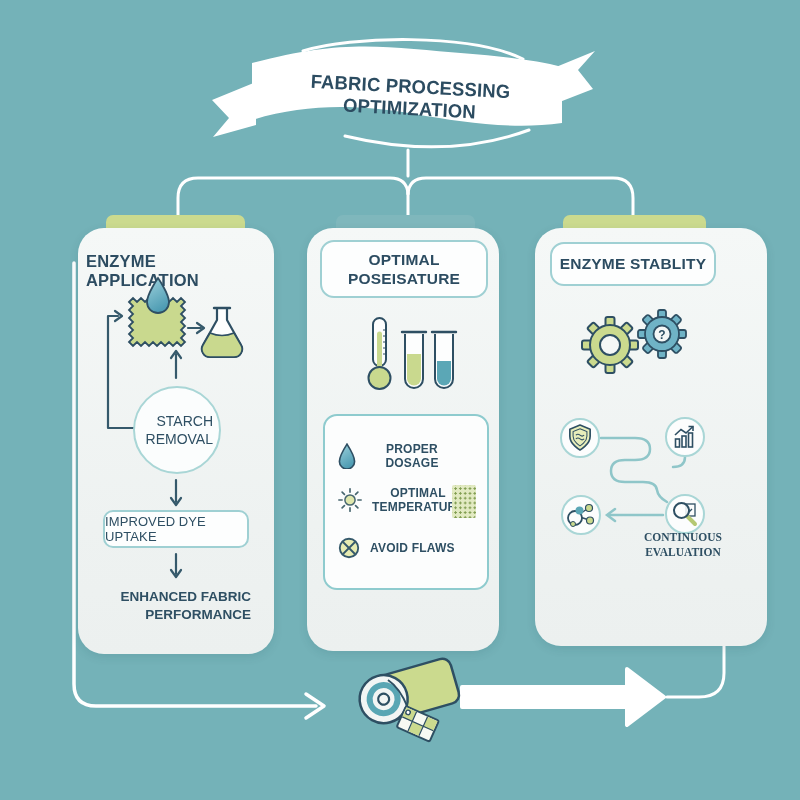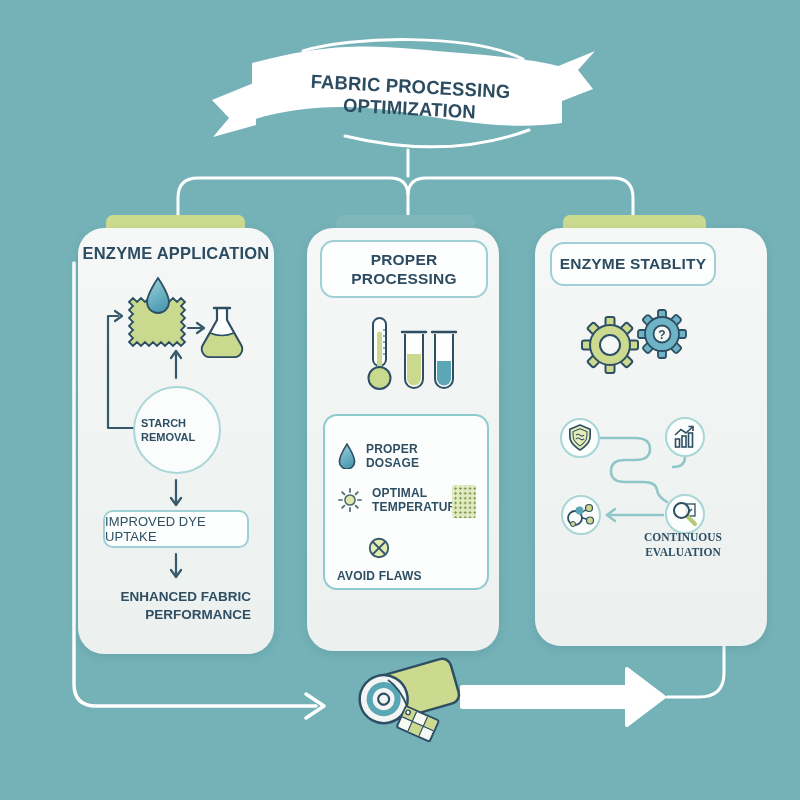--- a/index.html
+++ b/index.html
@@ -21,53 +21,53 @@
   .panel .tab { position:absolute; top:-13px; height:27px; border-radius:7px; z-index:0; }
   .tab.green { background:#cbda8e; }
   .tab.teal  { background:#7fb7bc; }
   .panel .bg {
     position:absolute; inset:0; border-radius:26px; z-index:1;
     background:linear-gradient(180deg,#f5f8f7 0%,#eef2f1 70%,#ecf0ef 100%);
     box-shadow:0 3px 10px rgba(25,70,80,.12);
   }
   .panel .content { position:absolute; inset:0; z-index:2; }
 
-  .ptitle { position:absolute; left:0; right:0; text-align:center; margin:0;
+  .ptitle { position:absolute; left:0; right:0; text-align:left; margin:8px;
     font-size:16.5px; font-weight:bold; letter-spacing:.2px; color:#2c4c61; }
 
   .titlebox {
     position:absolute; background:#fdfefe; border:2px solid #9fd0d3; border-radius:14px;
     display:flex; align-items:center; justify-content:center; text-align:center;
     font-weight:bold; font-size:15.5px; line-height:1.25; letter-spacing:.2px; color:#2c4c61;
   }
 
   .node-circle {
     position:absolute; width:88px; height:88px; border-radius:50%;
     border:2px solid #a9d6d6; background:#fbfdfd; box-sizing:border-box;
     display:flex; align-items:center; justify-content:center;
   }
-  .node-circle span { width:72px; text-align:left; font-weight:bold; font-size:11px; line-height:1.3; }
+  .node-circle span { width:72px; text-align:right; font-weight:normal; font-size:14px; line-height:1.3; }
 
   .dyebox {
     position:absolute; left:25px; top:282px; width:146px; height:38px; box-sizing:border-box;
     border:2px solid #9fd0d3; border-radius:10px; background:#fdfefe;
     display:flex; align-items:center; justify-content:center;
     font-weight:normal; font-size:13px; letter-spacing:.1px;
   }
   .result {
     position:absolute; left:23px; top:360px; width:150px; text-align:right;
     font-weight:bold; font-size:13.5px; line-height:1.35;
   }
 
   .listbox {
     position:absolute; left:16px; top:186px; width:166px; height:176px; box-sizing:border-box;
     border:2px solid #8ecbce; border-radius:14px; background:#fcfdfd;
   }
   .lrow { position:absolute; left:12px; display:flex; align-items:center; gap:9px; }
-  .lrow .lbl { font-weight:bold; font-size:12px; line-height:1.2; letter-spacing:.2px; max-width:92px; }
+  .lrow .lbl { font-weight:bold; font-size:12px; line-height:1.2; letter-spacing:.2px; max-width:92px;text-align:center; }
   .dotgrid {
     position:absolute; left:127px; top:69px; width:24px; height:33px; border-radius:2px;
     background-color:#e2eac2;
     background-image:radial-gradient(circle,#7f9c4f 1.15px, rgba(0,0,0,0) 1.3px);
     background-size:4.8px 4.8px; background-position:1.2px 1.2px;
   }
 
   .mini-circle {
     position:absolute; width:40px; height:40px; border-radius:50%; box-sizing:border-box;
     border:2px solid #a9d6d6; background:#fcfdfd;
@@ -174,21 +174,21 @@
       <div class="dyebox">IMPROVED DYE UPTAKE</div>
       <div class="result">ENHANCED FABRIC PERFORMANCE</div>
     </div>
   </section>
 
   <section class="panel" style="left:307px; width:192px; height:423px;">
     <div class="tab teal" style="left:29px; width:139px;"></div>
     <div class="bg"></div>
     <div class="content">
       <div class="titlebox" style="left:13px; top:12px; width:168px; height:58px; box-sizing:border-box;">
-        <span style="width:140px;">PROPER PROCESSING</span>
+        <span style="width:140px;">OPTIMAL POSEISATURE</span>
       </div>
 
       <svg width="110" height="82" viewBox="0 0 110 82" style="position:absolute; left:56px; top:88px;">
 
         <g transform="translate(4,2)">
           <rect x="6" y="0" width="13" height="48" rx="6.5" fill="#fdfefe" stroke="#2e4f63" stroke-width="2"></rect>
           <line x1="12.5" y1="16" x2="12.5" y2="48" stroke="#c9d98e" stroke-width="5" stroke-linecap="round"></line>
           <path d="M16,12 h3 M16,18 h3 M16,24 h3 M16,30 h3 M16,36 h3" stroke="#2e4f63" stroke-width="1.2"></path>
           <circle cx="12.5" cy="60" r="11" fill="#c9d98e" stroke="#2e4f63" stroke-width="2"></circle>
         </g>
@@ -222,21 +222,21 @@
               <line x1="13" y1="22.5" x2="13" y2="26"></line>
                 <line x1="7" y1="20" x2="4.5" y2="22.5"></line>
               <line x1="4.5" y1="14" x2="1" y2="14"></line>
                 <line x1="7" y1="8" x2="4.5" y2="5.5"></line>
               <line x1="13" y1="5.5" x2="13" y2="2"></line>
                 <line x1="19" y1="8" x2="21.5" y2="5.5"></line>
             </g>
           </svg>
           <span class="lbl">OPTIMAL TEMPERATURE</span>
         </div>
-        <div class="lrow" style="top:120px;flex-direction:column;">
+        <div class="lrow" style="top:120px;">
           <svg width="24" height="24" viewBox="0 0 26 26">
             <circle cx="13" cy="13" r="10" fill="#e7ecb2" stroke="#35596b" stroke-width="2"></circle>
             <line x1="6.5" y1="6.5" x2="19.5" y2="19.5" stroke="#35596b" stroke-width="2"></line>
             <line x1="19.5" y1="6.5" x2="6.5" y2="19.5" stroke="#35596b" stroke-width="2"></line>
           </svg>
           <span class="lbl">AVOID FLAWS</span>
         </div>
         <div class="dotgrid"></div>
       </div>
     </div>

